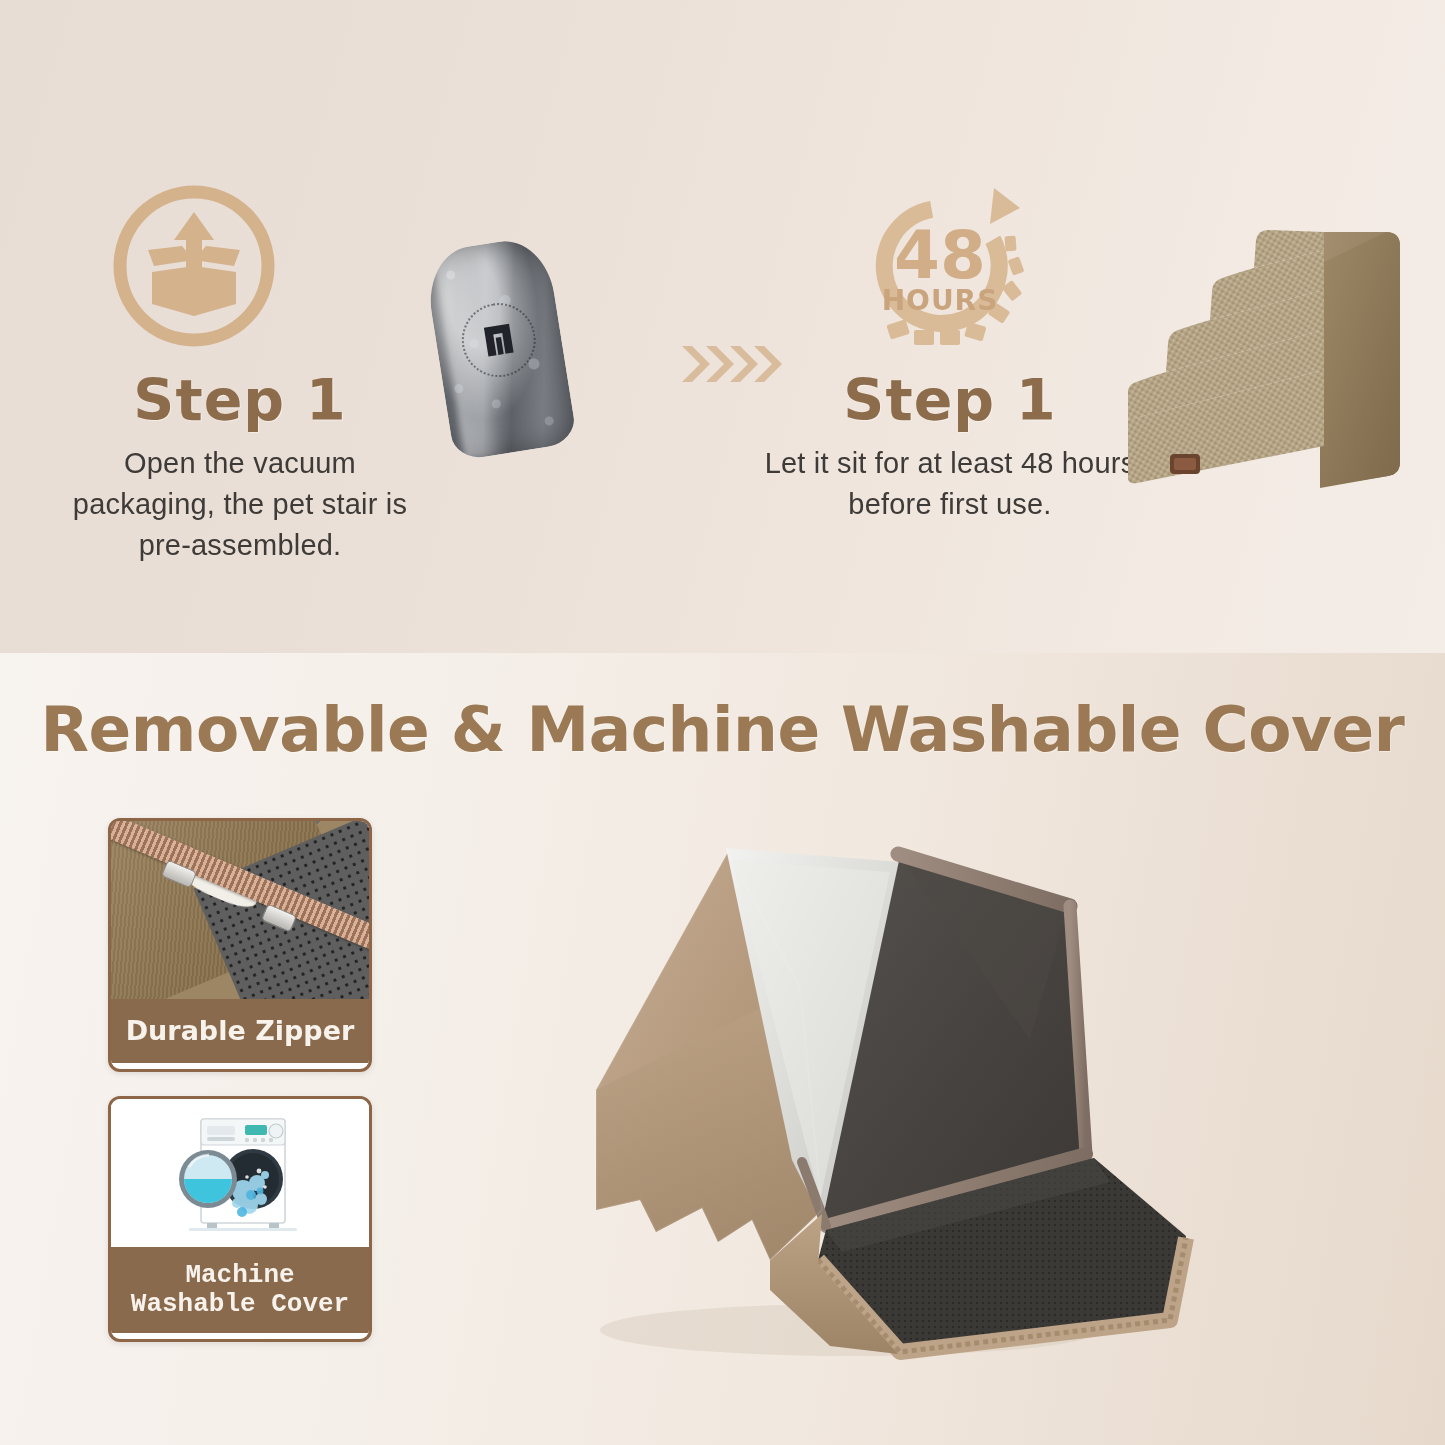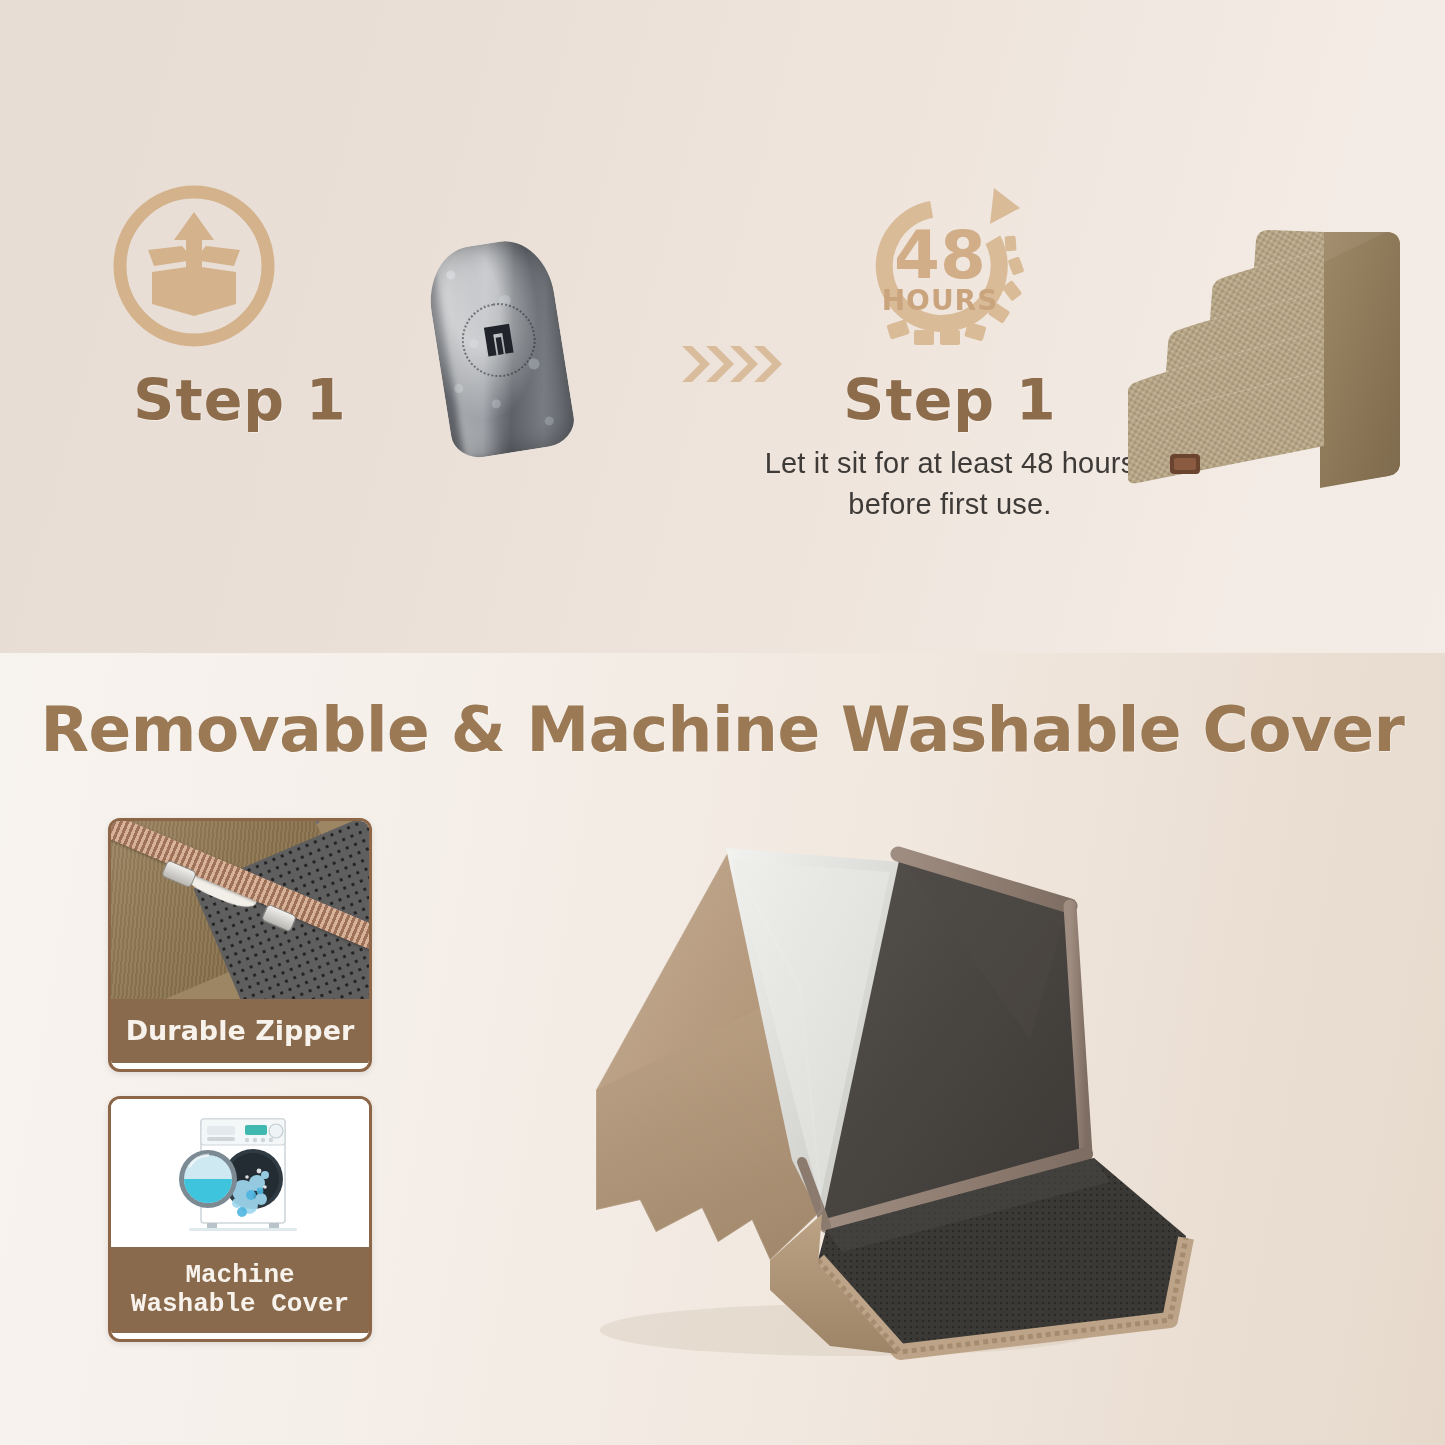--- a/index.html
+++ b/index.html
@@ -162,20 +162,21 @@
           <path d="M132 70 L98 66 L86 80 L126 86 Z"></path>
           <path d="M44 92 L86 86 L86 136 L44 124 Z"></path>
           <path d="M128 92 L86 86 L86 136 L128 124 Z"></path>
           <rect x="78" y="78" width="16" height="40"></rect>
         </g>
       </svg>
     </div>
 
     <div class="step-block" style="left:20px;top:372px;width:440px;">
       <div class="step-title">Step 1</div>
+      <div class="step-desc" style="padding:0 40px;">Open the vacuum packaging, the pet stair is pre-assembled.</div>
     </div>
 
     <div class="roll">
       <div class="roll-bag">
         <div class="roll-tex"></div>
         <div class="roll-sheen"></div>
       </div>
       <div class="roll-label">
         <svg viewBox="0 0 44 44" width="40" height="40">
           <path d="M8 6 H36 V38 H27 V15 H17 V38 H8 Z" fill="#20242a"></path>

